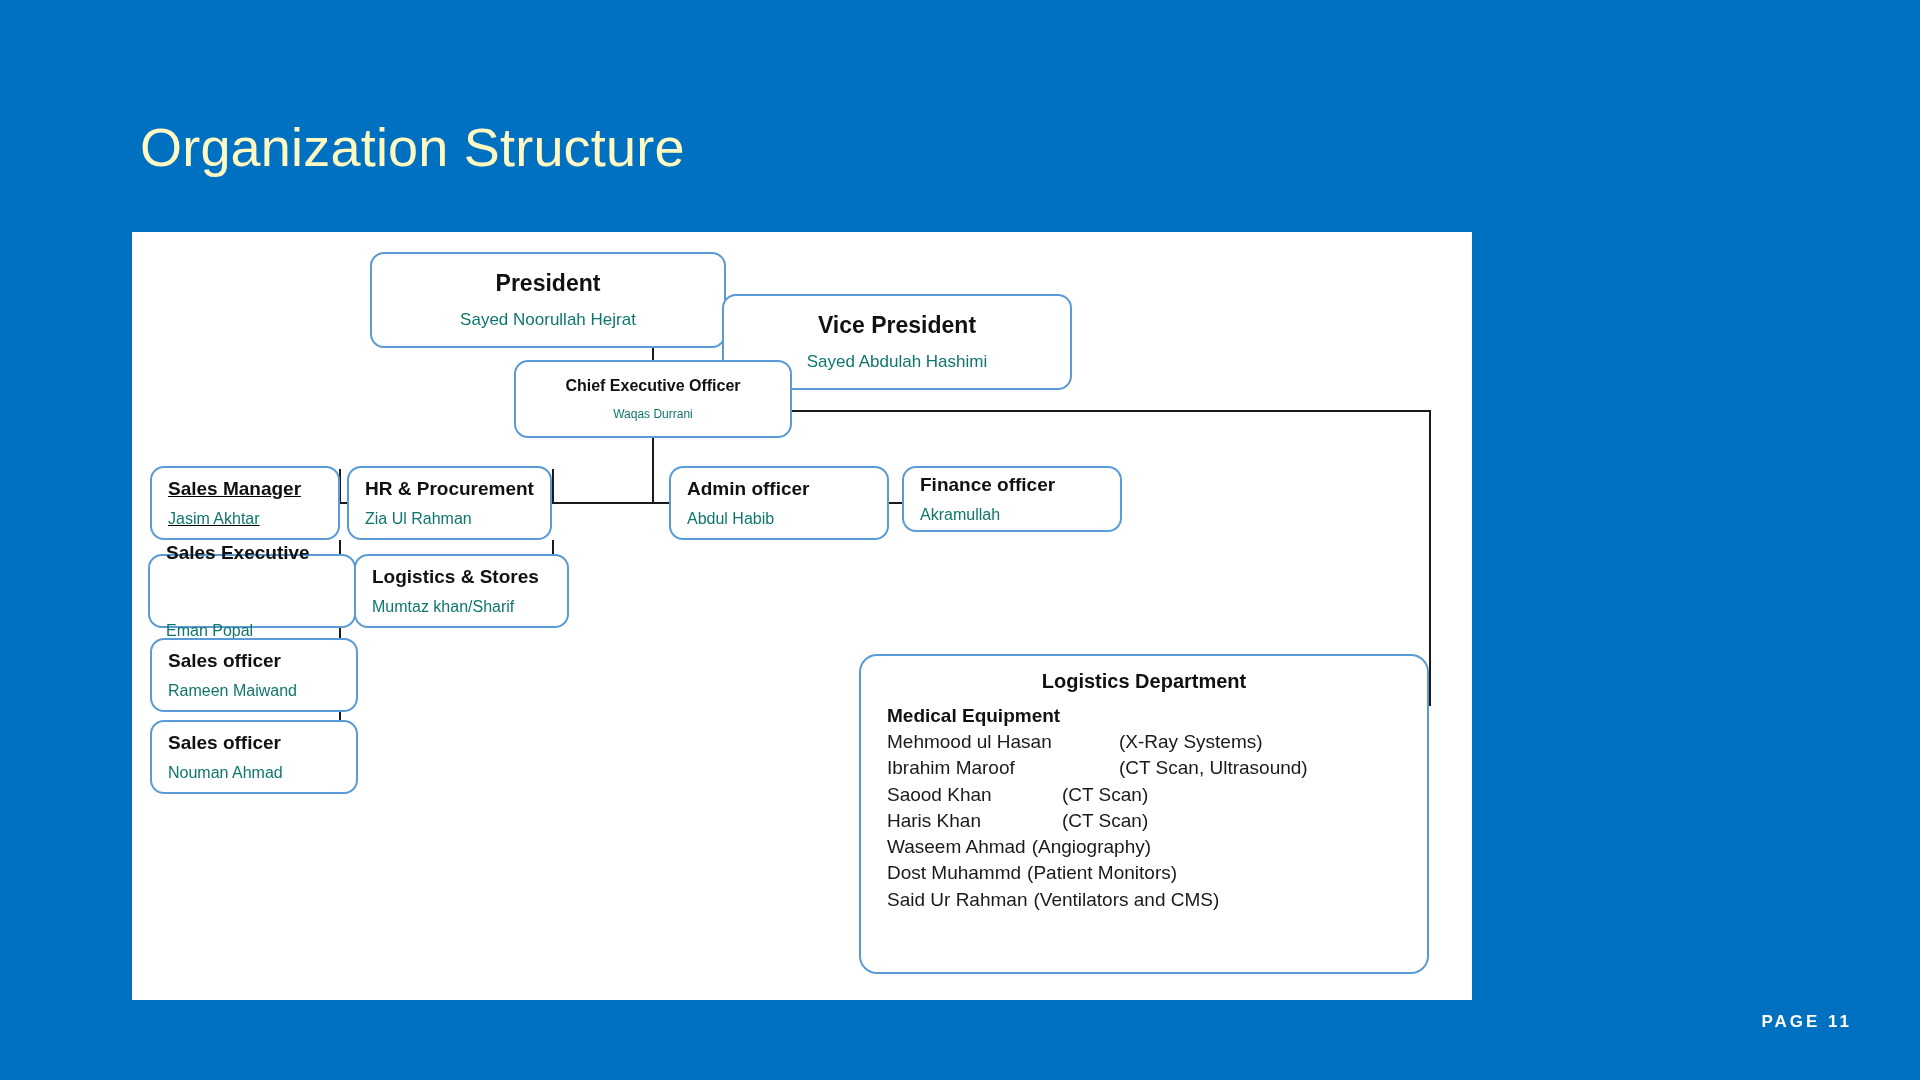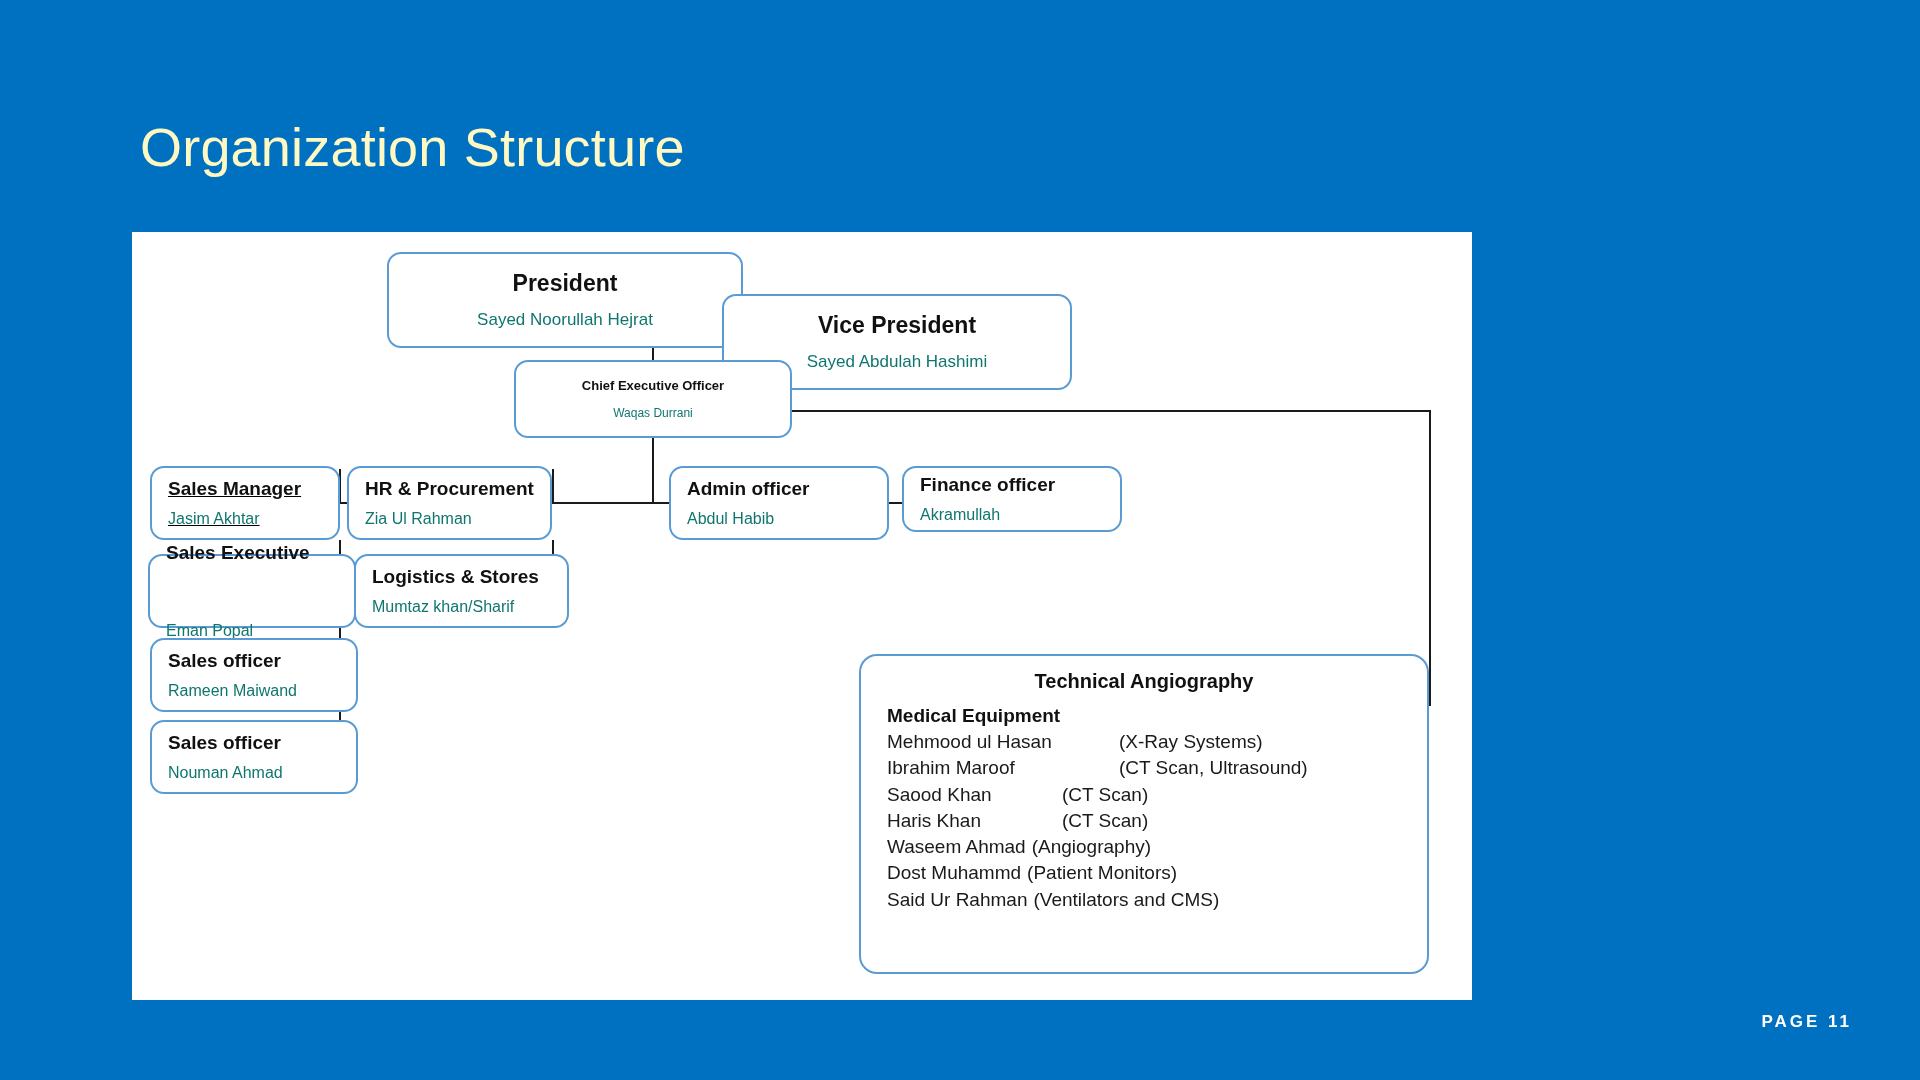--- a/index.html
+++ b/index.html
@@ -71,21 +71,21 @@
   .node .person {
     color: #0f766e;
     text-align: center;
     line-height: 1.2;
   }
 
   
   .tier-1 .title { font-size: 23px; }
   .tier-1 .person { font-size: 17px; margin-top: 12px; }
 
-  .tier-2 .title { font-size: 13px; }
+  .tier-2 .title { font-size: 16px; }
   .tier-2 .person { font-size: 12px; margin-top: 12px; }
 
   
   .node.left-align {
     align-items: flex-start;
     justify-content: center;
     padding: 6px 16px;
   }
   .node.left-align .title {
     font-size: 19px;
@@ -170,21 +170,21 @@
   <div class="connector conn-v" style="left:420px; top:237px; height:34px;"></div>
 
   <div class="connector conn-v" style="left:207px; top:308px; height:24px;"></div>
 
   <div class="connector conn-v" style="left:207px; top:395px; height:22px;"></div>
 
   <div class="connector conn-v" style="left:207px; top:480px; height:20px;"></div>
 
   <div class="connector conn-v" style="left:420px; top:308px; height:24px;"></div>
 
-  <div class="node tier-1" style="left:255px; top:20px; width:356px; height:96px;">
+  <div class="node tier-1" style="left:238px; top:20px; width:356px; height:96px;">
     <div class="title">President</div>
     <div class="person">Sayed Noorullah  Hejrat</div>
   </div>
 
   <div class="node tier-1" style="left:590px; top:62px; width:350px; height:96px;">
     <div class="title">Vice President</div>
     <div class="person">Sayed Abdulah Hashimi</div>
   </div>
 
   <div class="node tier-2" style="left:382px; top:128px; width:278px; height:78px;">
@@ -226,21 +226,21 @@
     <div class="title">Sales officer</div>
     <div class="person">Rameen Maiwand</div>
   </div>
 
   <div class="node left-align" style="left:18px; top:488px; width:208px; height:74px;">
     <div class="title">Sales officer</div>
     <div class="person">Nouman Ahmad</div>
   </div>
 
   <div class="tech-node" style="left:727px; top:422px; width:570px; height:320px;">
-    <div class="tech-title">Technical Angiography</div>
+    <div class="tech-title">Logistics Department</div>
     <div class="tech-list">
       <div class="tech-group-label">Medical Equipment</div>
       <div class="tech-row">
         <span class="t-name" style="width:232px;">Mehmood ul Hasan</span>
         <span class="t-spec">(X-Ray Systems)</span>
       </div>
       <div class="tech-row">
         <span class="t-name" style="width:232px;">Ibrahim Maroof</span>
         <span class="t-spec">(CT Scan, Ultrasound)</span>
       </div>

